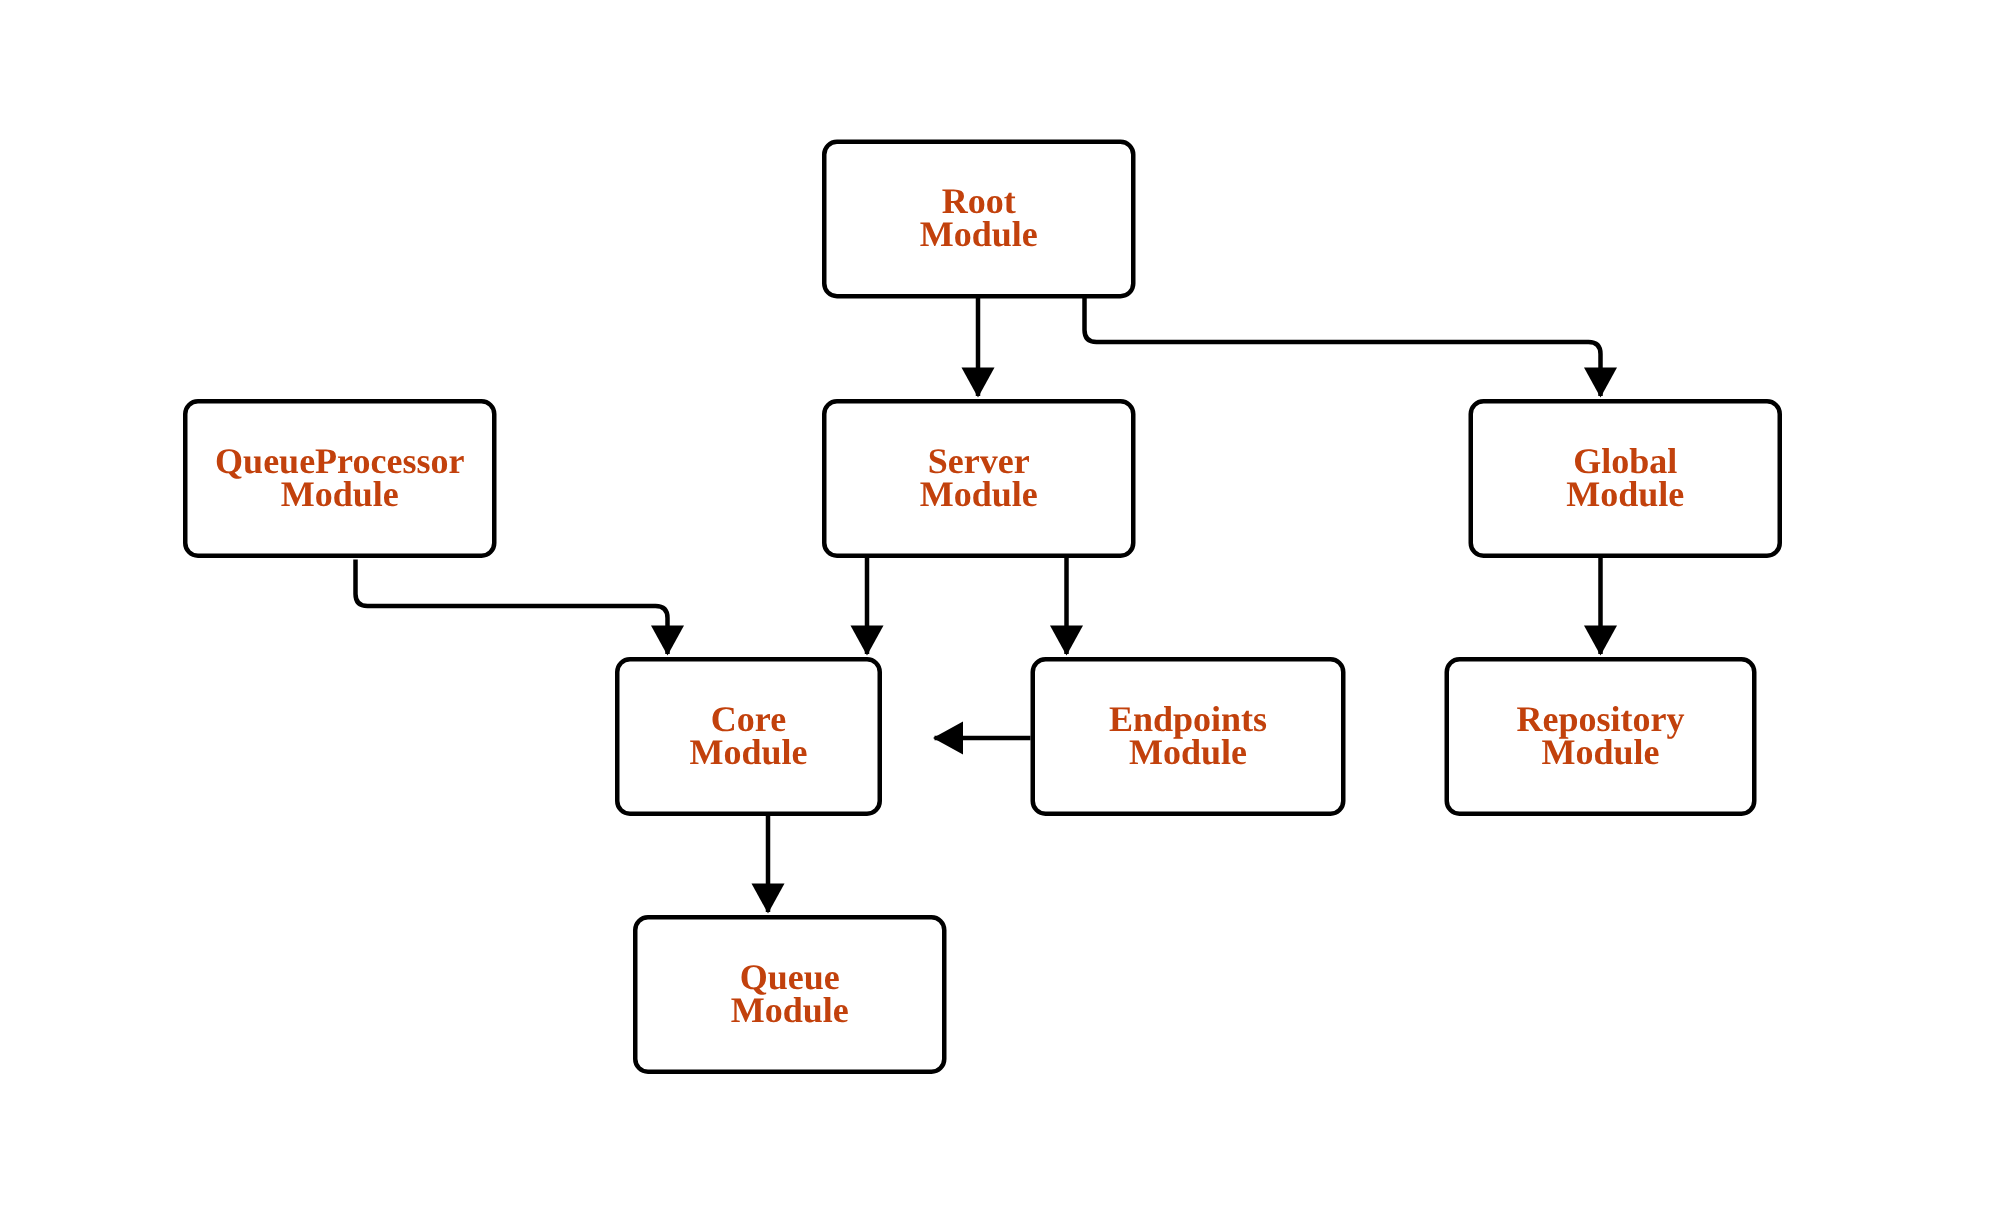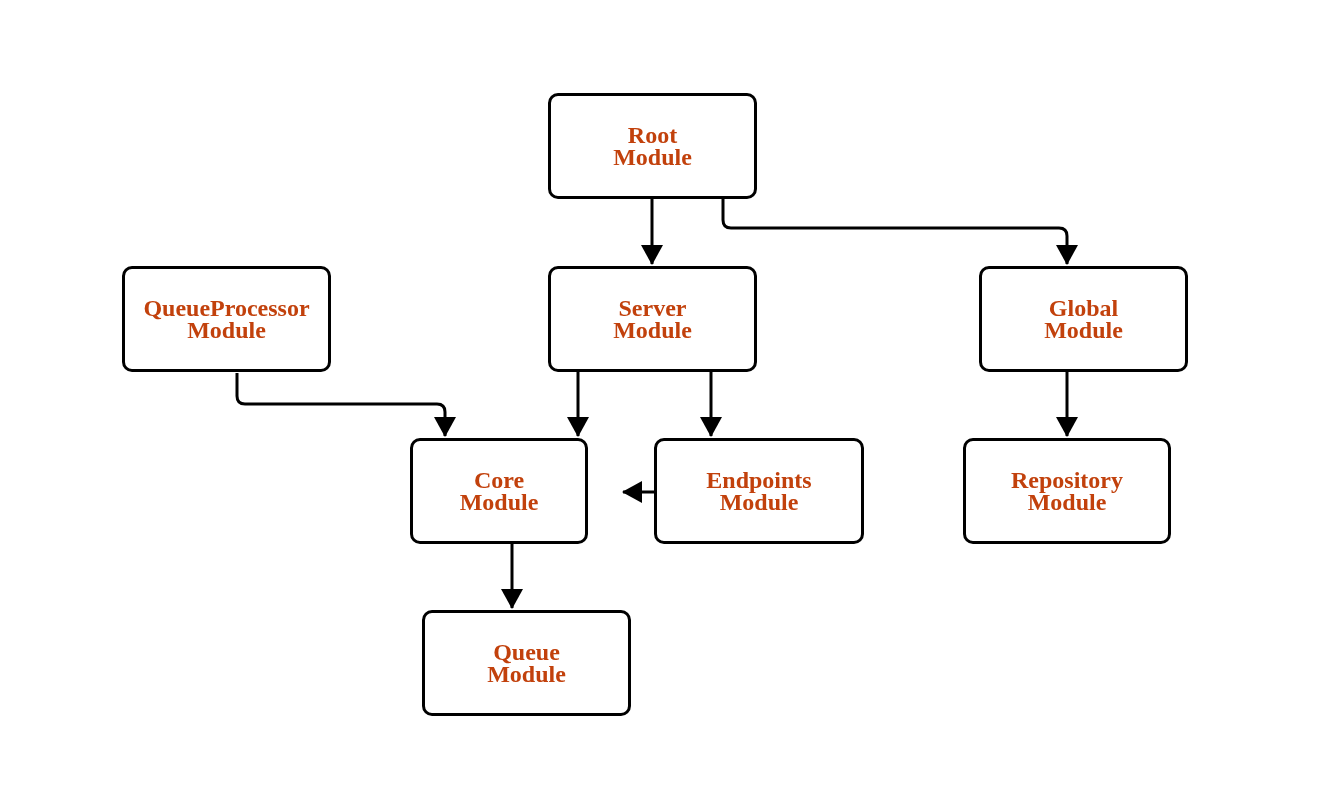--- a/index.html
+++ b/index.html
@@ -46,21 +46,21 @@
     line-height: 22px;
     color: #c2410c;
     text-align: center;
     white-space: pre-line;
   }
   .node-root          { left: 548px; top: 93px;  }
   .node-queueprocessor{ left: 122px; top: 266px; }
   .node-server        { left: 548px; top: 266px; }
   .node-global        { left: 963px; top: 266px; margin-left: 16px; }
   .node-core          { left: 410px; top: 438px; width: 178px; }
-  .node-endpoints     { left: 654px; top: 438px; width: 210px; }
+  .node-endpoints     { left: 687px; top: 438px; width: 210px; }
   .node-repository    { left: 963px; top: 438px; width: 208px; }
   .node-queue         { left: 410px; top: 610px; margin-left: 12px; }
 </style>
 </head>
 <body>
 
 <div class="canvas">
 
   <svg class="edges-layer" viewBox="0 0 1337 809" xmlns="http://www.w3.org/2000/svg">
     <defs>

